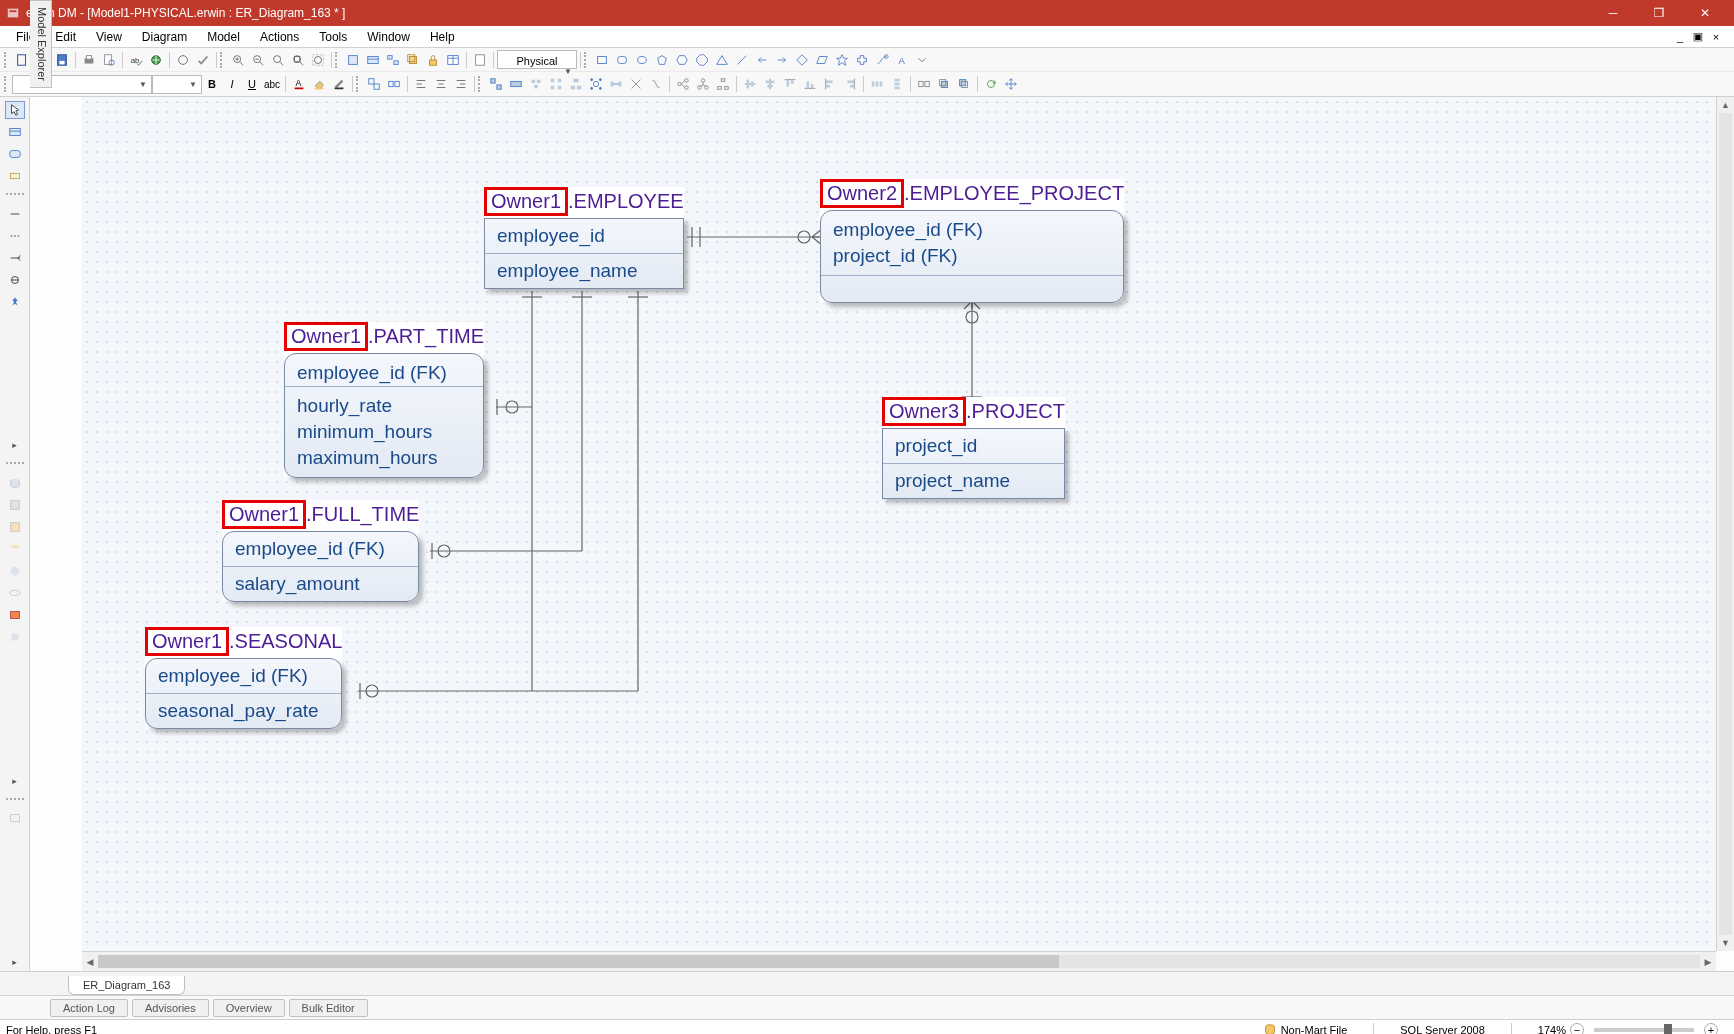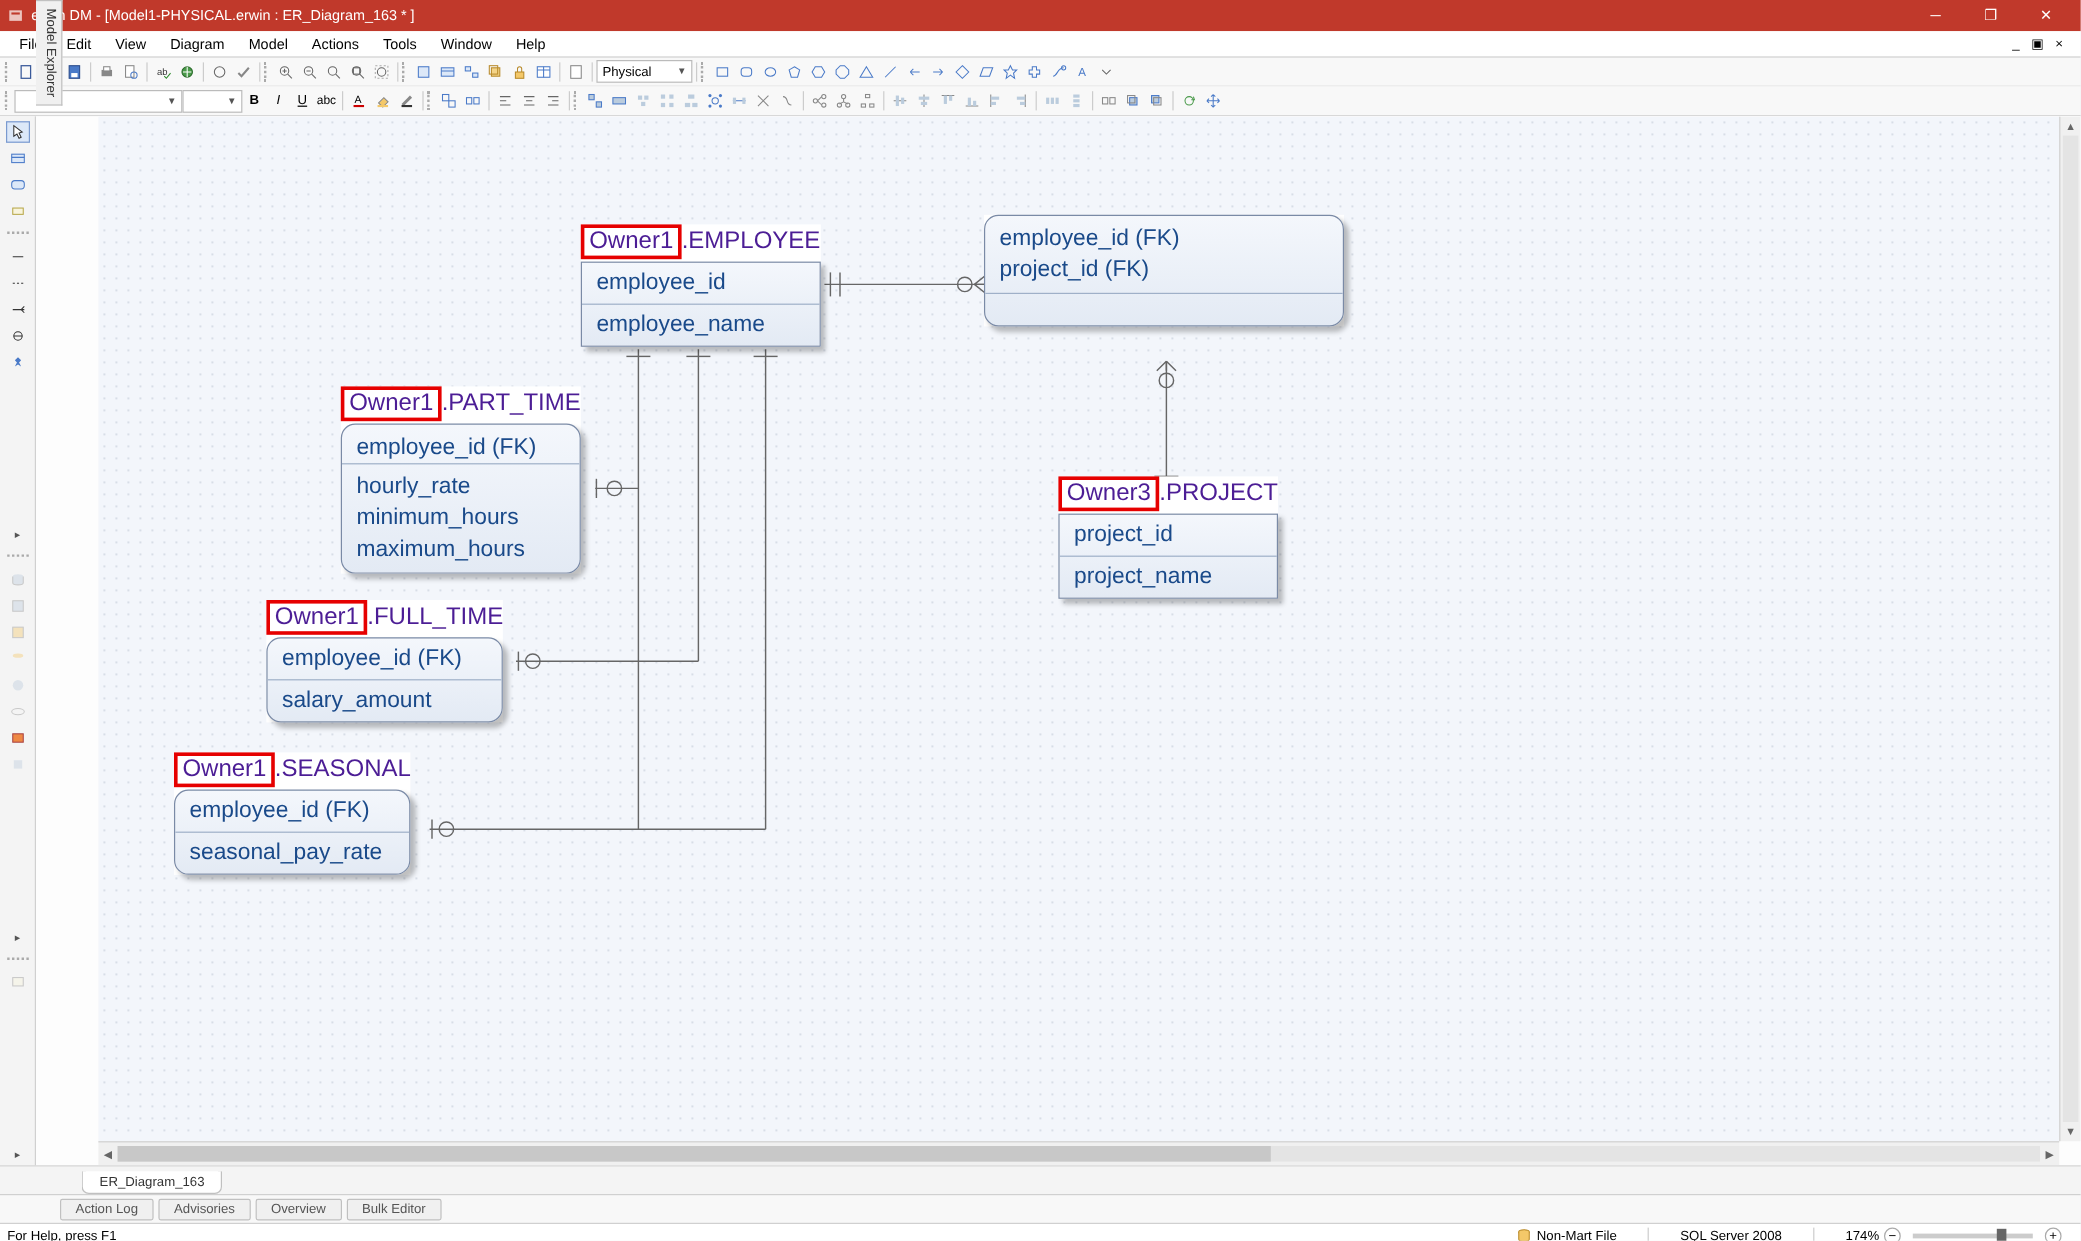--- a/index.html
+++ b/index.html
@@ -42,21 +42,21 @@
   
   .toolbars { background:#f8f8f8; border-bottom:1px solid #d0d0d0; }
   .tb-row { height: 24px; display:flex; align-items:center; padding:0 4px; gap:0; border-bottom:1px solid #eaeaea;}
   .tb-row:last-child { border-bottom:none; }
   .tb-grip { width:4px; height:16px; border-left:2px dotted #aaa; margin-right:4px; }
   .tb-btn { width:20px; height:20px; display:flex; align-items:center; justify-content:center; border-radius:2px; }
   .tb-btn svg { width:14px; height:14px; }
   .tb-sep { width:1px; height:16px; background:#ccc; margin:0 3px; }
   .tb-combo {
     height:19px; font-size:11px; border:1px solid #bbb; background:#fff;
-    display:flex; align-items:center; padding:4px 4px; min-width:80px;
+    display:flex; align-items:center; padding:4px 4px; min-width:80px;flex-direction:column;
   }
   .tb-combo .caret { margin-left:auto; font-size:8px; color:#555; }
   
   .workarea {
     display:flex;
     height: calc(1034px - 26px - 22px - 48px - 20px - 24px - 20px);
     background:#fff;
   }
   .left-panel {
     width:30px; background:#f4f4f4; border-right:1px solid #d0d0d0;
@@ -865,20 +865,23 @@
         <div class="ent-title">
           <span class="owner-box">Owner1</span>.<span>SEASONAL</span>
         </div>
         <div class="ent-body">
           <div class="ent-row">employee_id (FK)</div>
           <div class="ent-row">seasonal_pay_rate</div>
         </div>
       </div>
 
       <div class="entity rounded" style="left:738px;top:82px;">
+        <div class="ent-title">
+          <span class="owner-box">Owner2</span>.<span>EMPLOYEE_PROJECT</span>
+        </div>
         <div class="ent-body" style="min-width:300px;">
           <div class="ent-section">
             <div class="ent-row noborder first-attr">employee_id (FK)</div>
             <div class="ent-row noborder" style="padding-bottom:8px">project_id (FK)</div>
           </div>
           <div class="ent-section" style="height:26px;"></div>
         </div>
       </div>
 
       <div class="entity" style="left:800px;top:300px;">

